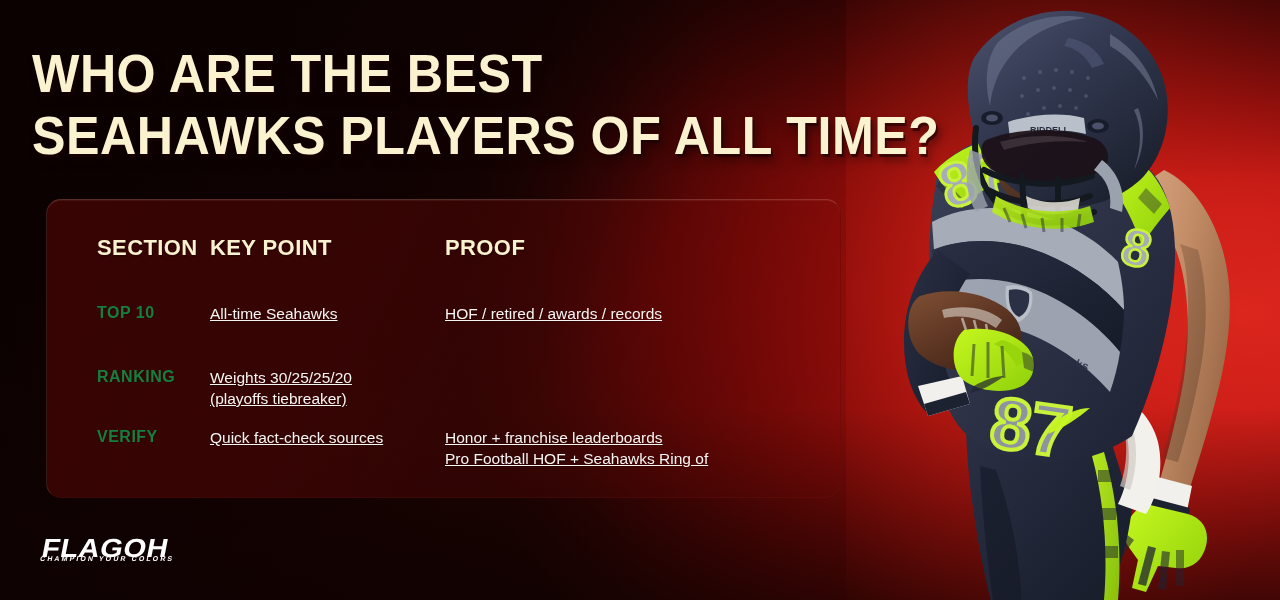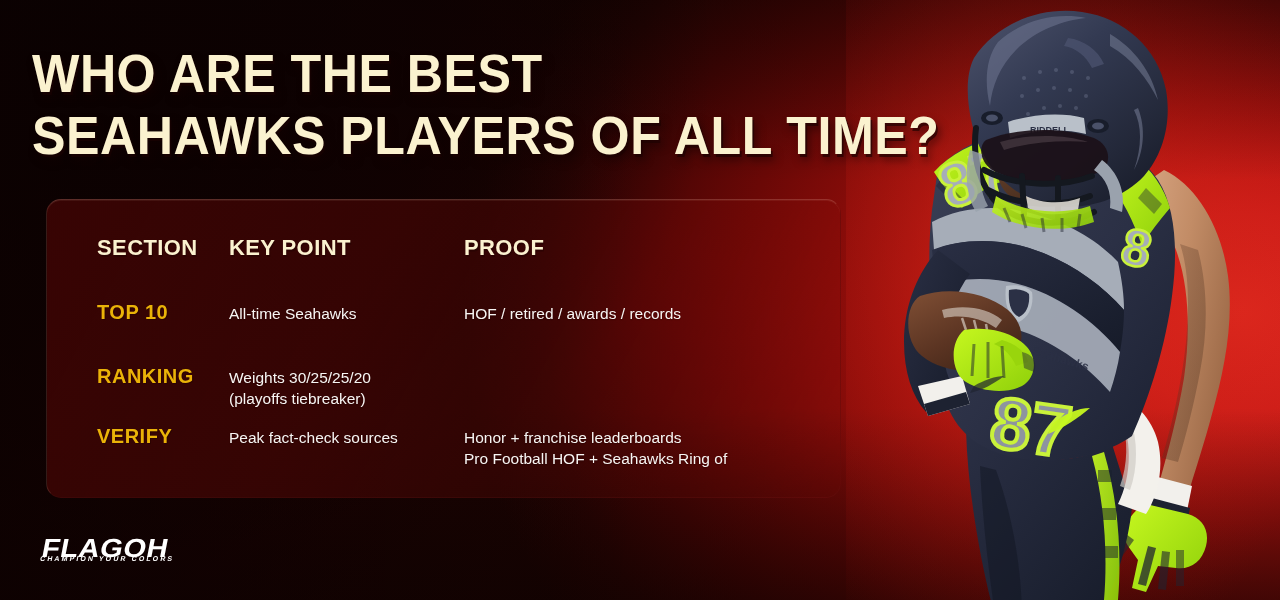--- a/index.html
+++ b/index.html
@@ -100,52 +100,53 @@
     width: 830px;
     height: 299px;
     z-index: 7;
   }
   .row {
     position: absolute;
     left: 0;
     width: 830px;
     display: flex;
   }
-  .col1 { width: 183px; padding-left: 51px; box-sizing: border-box; }
+  .col1 { width: 164px; padding-left: 51px; box-sizing: border-box; }
   .col2 { width: 235px; }
   .col3 { width: 376px; }
 
   .hdr {
     color: #fbf2cf;
     font-weight: 700;
     font-size: 22px;
     line-height: 26px;
     letter-spacing: .4px;
     text-transform: uppercase;
     transform: scaleX(.95);
     transform-origin: left center;
     text-shadow: 1px 2px 0 rgba(30,3,3,.45);
   }
   .rowhdr {
-    color: #eab308;
+    color: #15803d;
     font-weight: 700;
-    font-size: 20px;
+    font-size: 16px;
     line-height: 19px;
     letter-spacing: .5px;
     text-transform: uppercase;
     transform: scaleX(.95);
     transform-origin: left center;
     text-shadow: 1px 1px 0 rgba(30,3,3,.40);
   }
   .cell {
     color: #f7f5f3;
     font-size: 15.5px;
     line-height: 21px;
     font-weight: 400;
     text-shadow: 0 1px 1px rgba(30,3,3,.35);
+    text-decoration: underline;
   }
   .cell .ln { display: block; }
 
   
   .logo {
     position: absolute;
     left: 42px;
     top: 536px;
     z-index: 8;
     transform: skewX(-11deg);
@@ -440,21 +441,21 @@
           <span class="ln">(playoffs tiebreaker)</span>
         </span>
       </div>
     </div>
 
     <div class="row" style="top:228px">
       <div class="col1">
         <span class="rowhdr">VERIFY</span>
       </div>
       <div class="col2">
-        <span class="cell"><span class="ln">Peak fact-check sources</span></span>
+        <span class="cell"><span class="ln">Quick fact-check sources</span></span>
       </div>
       <div class="col3">
         <span class="cell">
           <span class="ln">Honor + franchise leaderboards</span>
           <span class="ln">Pro Football HOF + Seahawks Ring of</span>
         </span>
       </div>
     </div>
   </div>
 

